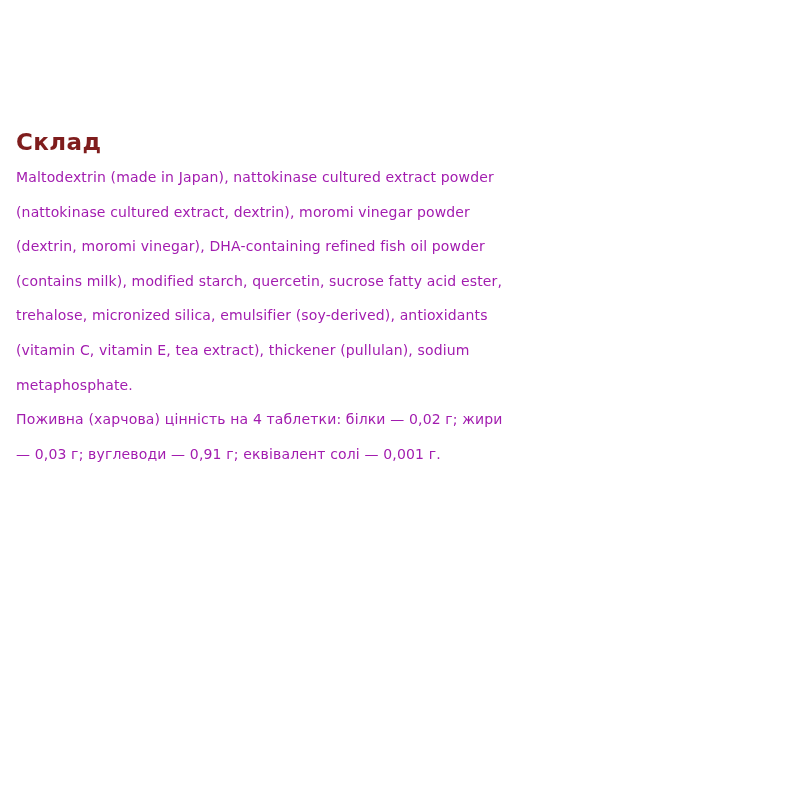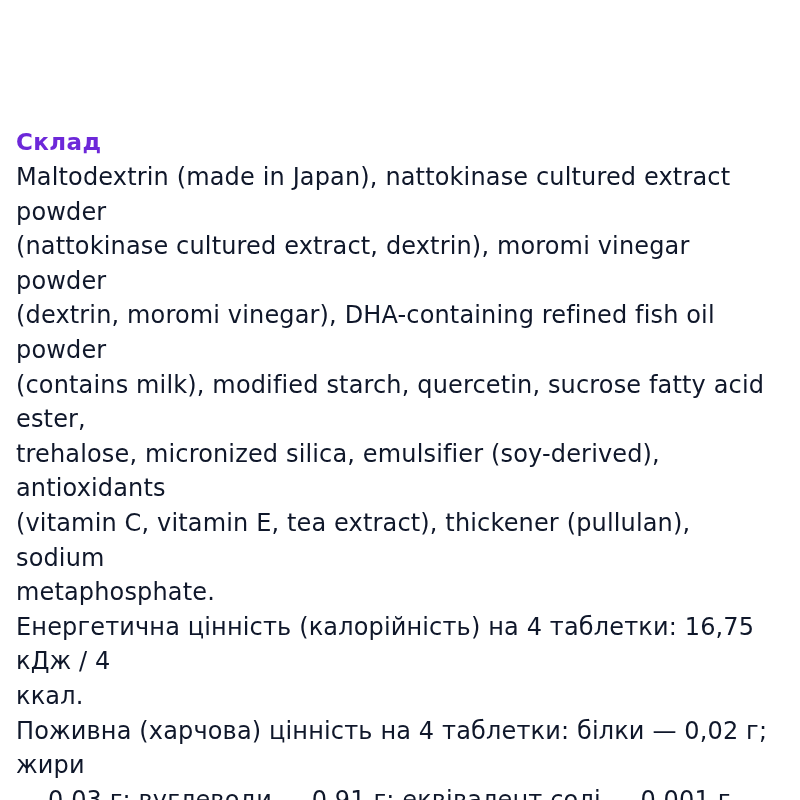--- a/index.html
+++ b/index.html
@@ -19,41 +19,39 @@
     left: 16px;
     right: 14px;
     top: 124px;
   }
   .heading {
     margin: 0;
     font-size: 23px;
     font-weight: 600;
     line-height: 36px;
     letter-spacing: 0.4px;
-    color: #6d28d9;
+    color: #7f1d1d;
   }
   .para {
     margin: 0;
-    font-size: 24px;
+    font-size: 14px;
     font-weight: 400;
     line-height: 34.6px;
     letter-spacing: 0.15px;
-    color: #0f172a;
+    color: #a21caf;
     white-space: pre-line;
   }
 </style>
 </head>
 <body>
 
 <div class="content">
   <h2 class="heading">Склад</h2>
   <p class="para">Maltodextrin (made in Japan), nattokinase cultured extract powder
 (nattokinase cultured extract, dextrin), moromi vinegar powder
 (dextrin, moromi vinegar), DHA-containing refined fish oil powder
 (contains milk), modified starch, quercetin, sucrose fatty acid ester,
 trehalose, micronized silica, emulsifier (soy-derived), antioxidants
 (vitamin C, vitamin E, tea extract), thickener (pullulan), sodium
 metaphosphate.</p>
-  <p class="para">Енергетична цінність (калорійність) на 4 таблетки: 16,75 кДж / 4
-ккал.</p>
   <p class="para">Поживна (харчова) цінність на 4 таблетки: білки — 0,02 г; жири
 — 0,03 г; вуглеводи — 0,91 г; еквівалент солі — 0,001 г.</p>
 </div>
 
 </body></html>

